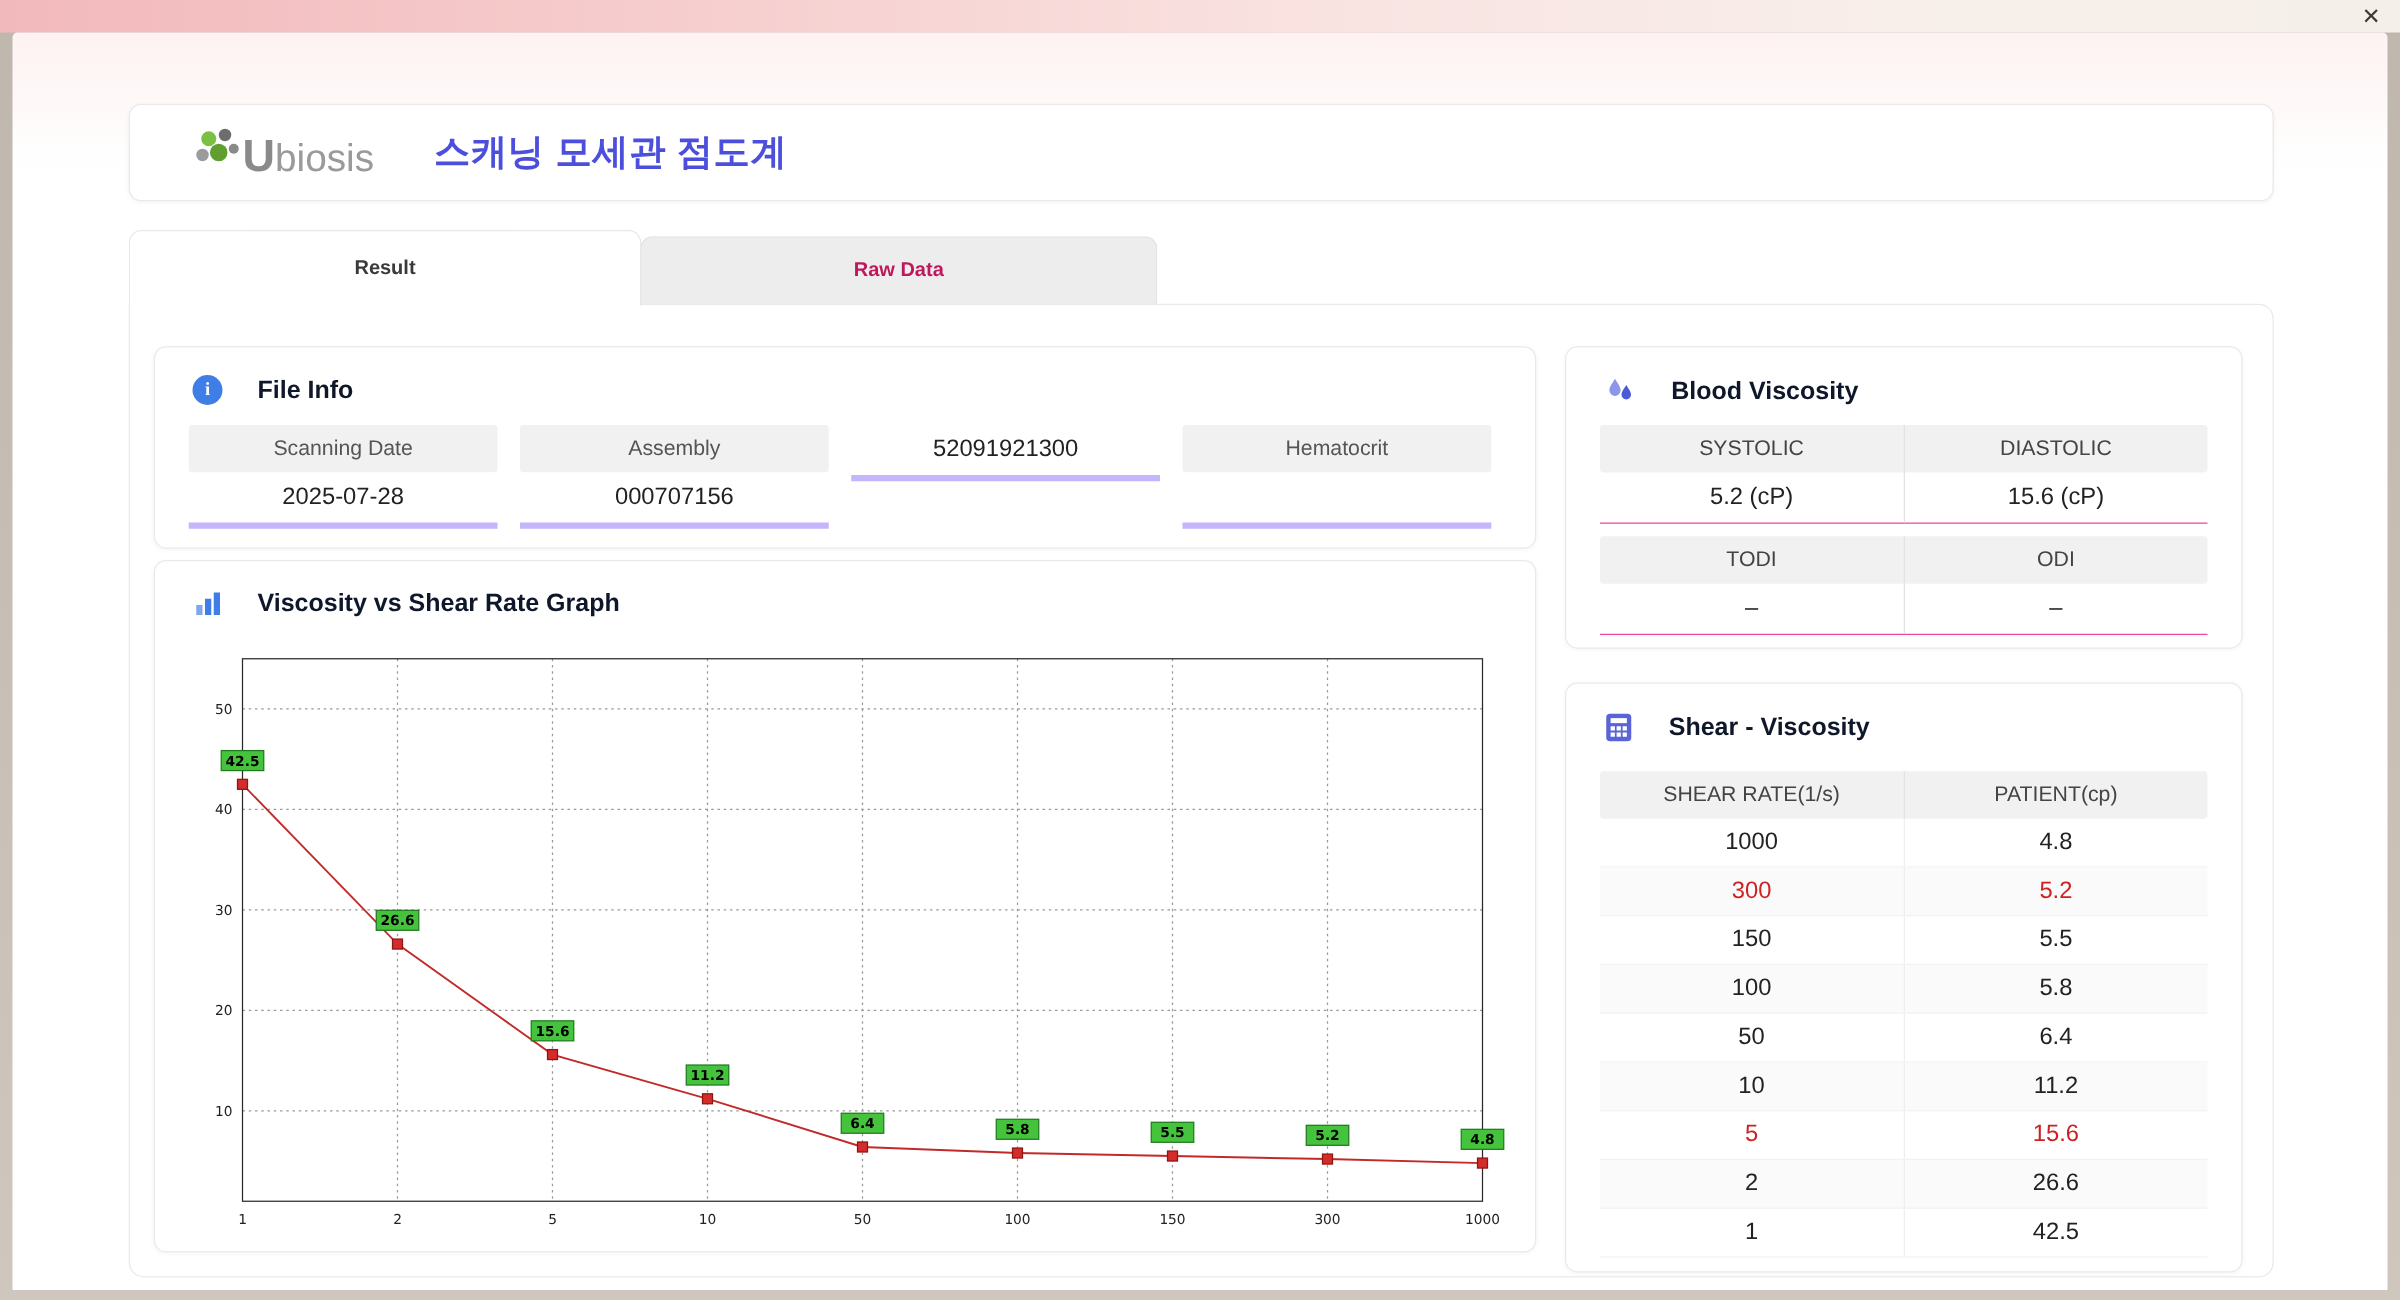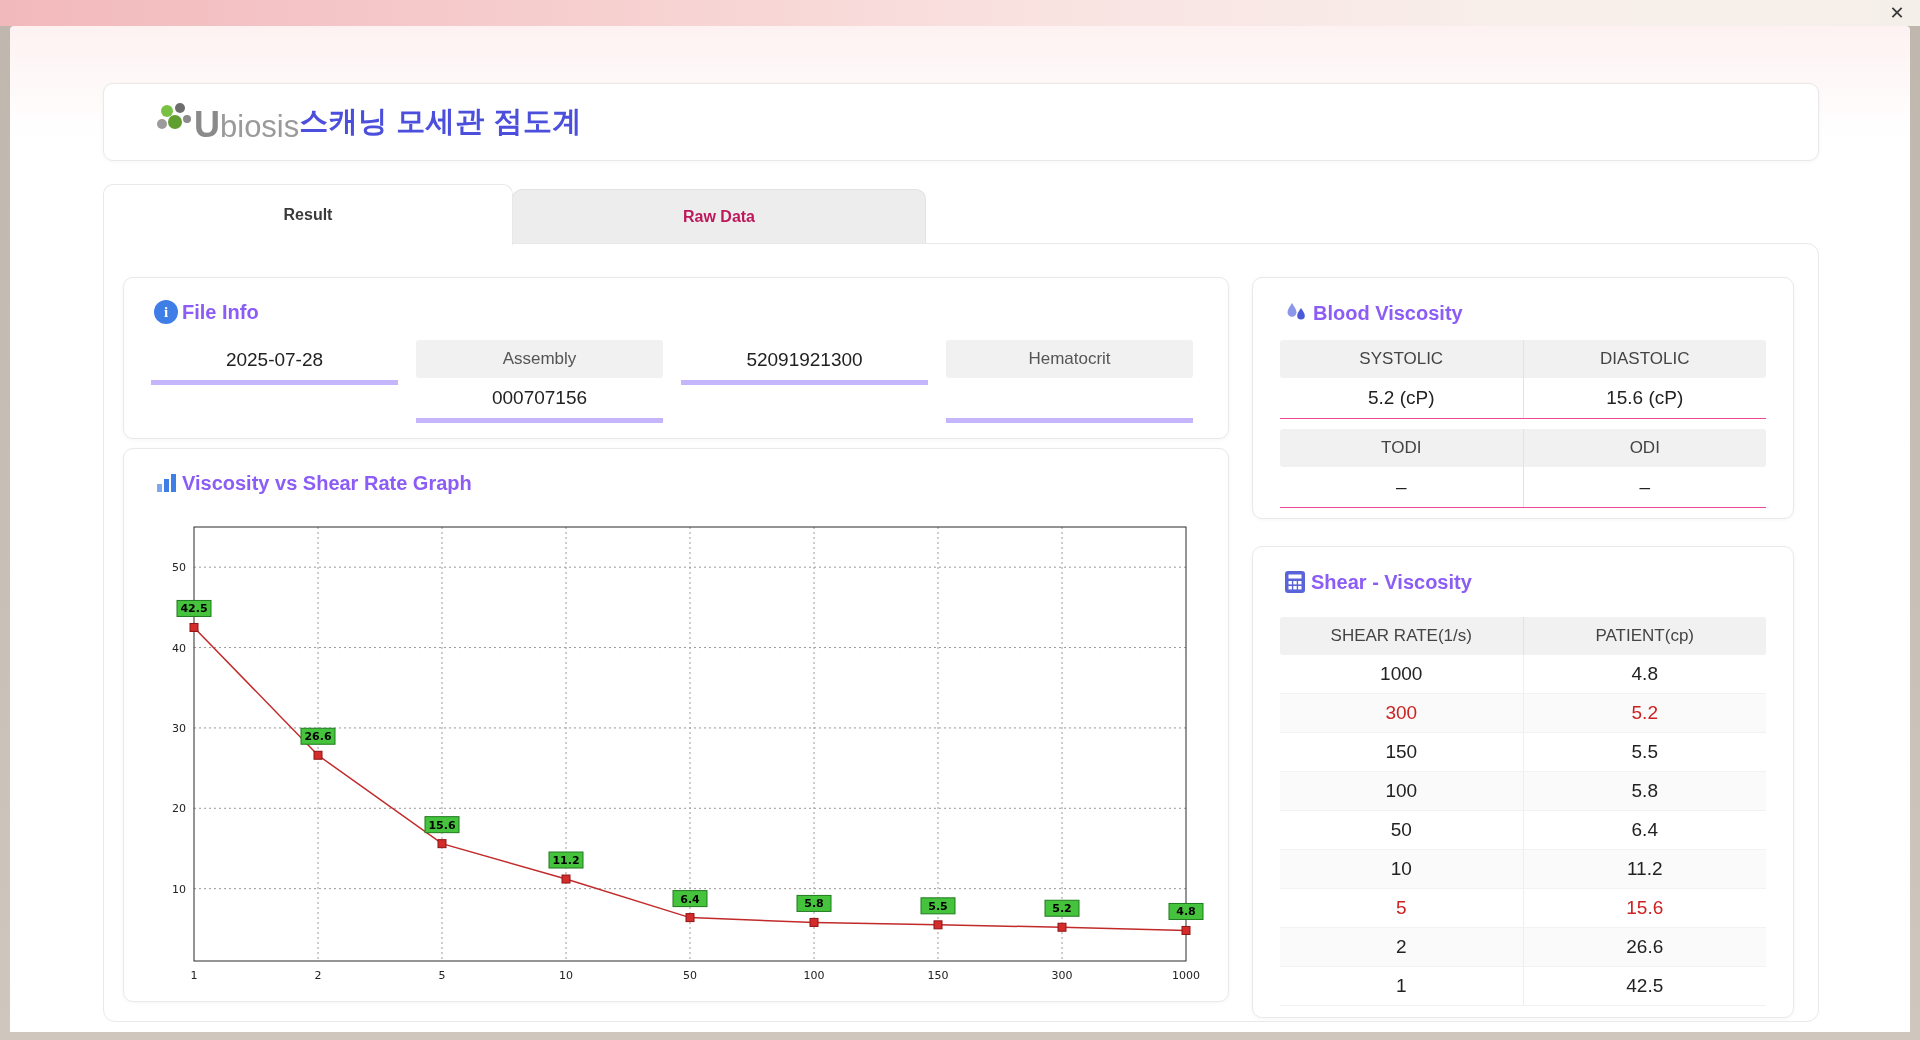--- a/index.html
+++ b/index.html
@@ -18,35 +18,35 @@
     background:linear-gradient(180deg,#fdf2f1 0px,#ffffff 110px);
     border-radius:4px 4px 0 0;}
 
   .card{background:#fff;border:1px solid #e9e9e9;border-radius:10px;box-shadow:0 1px 4px rgba(0,0,0,0.04);}
 
   
   .header-card{position:absolute;left:93px;top:57px;width:1714px;height:76px;display:flex;align-items:center;}
   .logo{display:flex;align-items:flex-end;margin-left:50px;}
   .logo-text-u{font-size:36px;font-weight:bold;color:#8a8a8a;line-height:1;}
   .logo-text-rest{font-size:31px;color:#9a9a9a;line-height:1.08;}
-  .app-title{font-size:29px;font-weight:bold;color:#4b4fdc;letter-spacing:0.5px;}
+  .app-title{margin-left:48px;font-size:29px;font-weight:bold;color:#4b4fdc;letter-spacing:0.5px;}
 
   
   .tab{display:flex;align-items:center;justify-content:center;font-size:16px;font-weight:bold;cursor:pointer;}
   .tab-result{position:absolute;left:93px;top:158px;width:408px;height:60px;background:#fff;
     border:1px solid #e8e8e8;border-bottom:none;border-radius:10px 10px 0 0;color:#3a3a3a;z-index:4;}
   .tab-raw{position:absolute;left:502px;top:163px;width:412px;height:54px;background:#ededed;
     border:1px solid #e2e2e2;border-bottom:none;border-radius:10px 10px 0 0;color:#be185d;z-index:0;}
 
   
   .content-card{position:absolute;left:93px;top:217px;width:1714px;height:777px;background:#fff;
     border:1px solid #e9e9e9;border-radius:0 12px 12px 12px;z-index:1;}
 
   .panel-title{position:absolute;left:30px;top:22px;display:flex;align-items:center;}
-  .panel-title .ttl{margin-left:4px;font-size:20px;font-weight:bold;color:#8b5cf6;}
+  .panel-title .ttl{margin-left:28px;font-size:20px;font-weight:bold;color:#0f172a;}
 
   
   .fileinfo-card{position:absolute;left:19px;top:33px;width:1104px;height:160px;}
   .info-icon{width:24px;height:24px;border-radius:50%;background:#3f7ee6;color:#fff;display:flex;align-items:center;justify-content:center;
     font-size:15px;font-weight:bold;font-family:"Liberation Serif",serif;}
   .fields{position:absolute;left:27px;top:62px;display:flex;}
   .field{width:247px;margin-right:18px;}
   .field:last-child{margin-right:0;}
   .field-label{height:38px;background:#f1f1f1;border-radius:3px;display:flex;align-items:center;justify-content:center;
     font-size:17px;color:#555;}
@@ -120,20 +120,21 @@
 
     <div class="content-card">
 
       <div class="card fileinfo-card">
         <div class="panel-title">
           <span class="info-icon">i</span>
           <span class="ttl">File Info</span>
         </div>
         <div class="fields">
           <div class="field">
+            <div class="field-label">Scanning Date</div>
             <div class="field-value">2025-07-28</div>
           </div>
           <div class="field">
             <div class="field-label">Assembly</div>
             <div class="field-value">000707156</div>
           </div>
           <div class="field">
             <div class="field-value">52091921300</div>
           </div>
           <div class="field">

